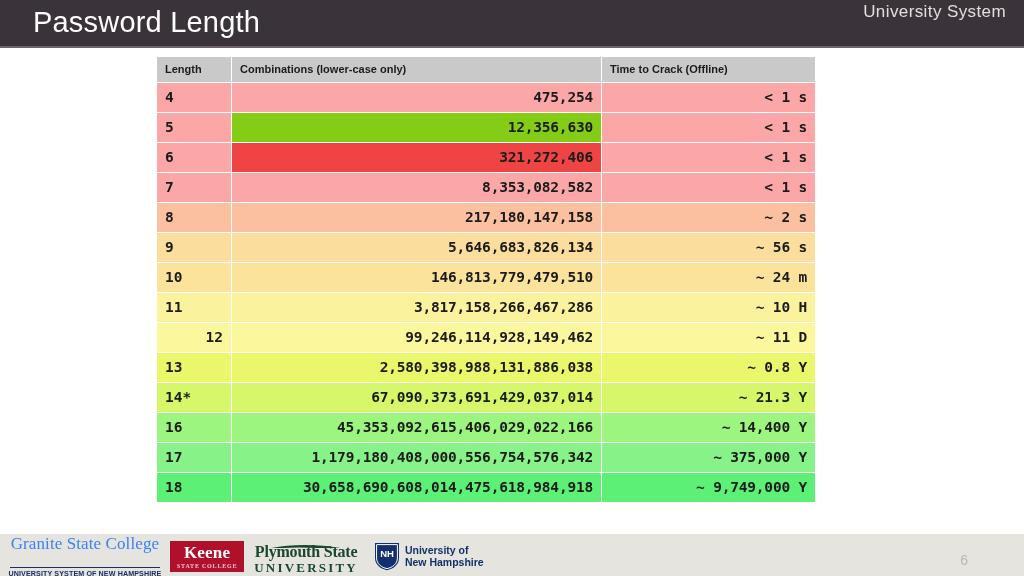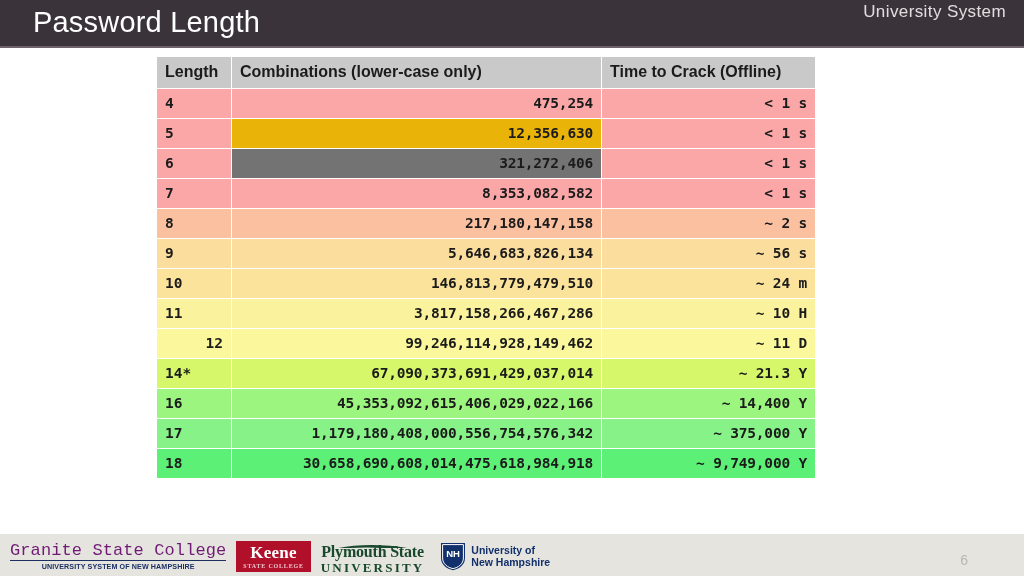--- a/index.html
+++ b/index.html
@@ -80,21 +80,21 @@
     table-layout: fixed;
     background: #ffffff;
   }
   table.pw col.c-len   { width: 74px; }
   table.pw col.c-comb  { width: 369px; }
   table.pw col.c-time  { width: 213px; }
 
   table.pw th {
     background: #c9c9c9;
     color: #1b1b1b;
-    font-size: 16px;
+    font-size: 11px;
     font-weight: bold;
     padding: 6px 8px 7px 8px;
     text-align: left;
     white-space: nowrap;
     font-family: "Liberation Sans", sans-serif;
   }
   table.pw td {
     font-family: "DejaVu Sans Mono", monospace;
     font-size: 14.5px;
     font-weight: bold;
@@ -143,26 +143,26 @@
     height: 32px;
     display: flex;
     align-items: center;
     gap: 10px;
   }
 
   
   .logo-gsc { line-height: 1; text-align: center; }
   .logo-gsc .gsc-main {
     display: block;
-    font-family: Liberation Mono, monospace;
+    font-family: Liberation Serif, serif;
     font-size: 17px;
-    color: #701a75;
+    color: #3b82f6;
     letter-spacing: .1px;
     border-bottom: 1.5px solid #1b2f63;
-    padding-bottom: 1px;
+    padding-bottom: 15px;
   }
   .logo-gsc .gsc-sub {
     display: block;
     font-family: "Liberation Sans", sans-serif;
     font-size: 7px;
     font-weight: bold;
     color: #1b2f63;
     letter-spacing: .1px;
     margin-top: 2px;
     transform: scaleX(1.02);
@@ -271,26 +271,26 @@
         </tr>
       </thead>
       <tbody id="pw-body">
           <tr>
             <td class="len" style="background: rgb(251, 167, 167);">4</td>
             <td class="num" style="background: rgb(251, 167, 167);">475,254</td>
             <td class="time" style="background: rgb(251, 167, 167);">&lt; 1 s</td>
           </tr>
           <tr>
             <td class="len" style="background: rgb(251, 167, 167);">5</td>
-            <td class="num" style="background: #eab308;">12,356,630</td>
+            <td class="num" style="background: #84cc16;">12,356,630</td>
             <td class="time" style="background: rgb(251, 167, 167);">&lt; 1 s</td>
           </tr>
           <tr>
             <td class="len" style="background: rgb(251, 167, 167);">6</td>
-            <td class="num" style="background: #737373; margin-top: 17px;">321,272,406</td>
+            <td class="num" style="background: #ef4444; margin-top: 17px;">321,272,406</td>
             <td class="time" style="background: rgb(251, 167, 167);">&lt; 1 s</td>
           </tr>
           <tr>
             <td class="len" style="background: rgb(251, 167, 167);">7</td>
             <td class="num" style="background: rgb(251, 167, 167);">8,353,082,582</td>
             <td class="time" style="background: rgb(251, 167, 167);">&lt; 1 s</td>
           </tr>
           <tr>
             <td class="len" style="background: rgb(251, 192, 160);">8</td>
             <td class="num" style="background: rgb(251, 192, 160);">217,180,147,158</td>
@@ -308,20 +308,25 @@
           </tr>
           <tr>
             <td class="len" style="background: rgb(250, 242, 156);">11</td>
             <td class="num" style="background: rgb(250, 242, 156);">3,817,158,266,467,286</td>
             <td class="time" style="background: rgb(250, 242, 156);">~ 10 H</td>
           </tr>
           <tr>
             <td class="len" style="background: rgb(250, 247, 156); text-align: right;">12</td>
             <td class="num" style="background: rgb(250, 247, 156);">99,246,114,928,149,462</td>
             <td class="time" style="background: rgb(250, 247, 156);">~ 11 D</td>
+          </tr>
+          <tr>
+            <td class="len" style="background: rgb(235, 247, 106);">13</td>
+            <td class="num" style="background: rgb(235, 247, 106);">2,580,398,988,131,886,038</td>
+            <td class="time" style="background: rgb(235, 247, 106);">~ 0.8 Y</td>
           </tr>
           <tr>
             <td class="len" style="background: rgb(215, 247, 106);">14*</td>
             <td class="num" style="background: rgb(215, 247, 106);">67,090,373,691,429,037,014</td>
             <td class="time" style="background: rgb(215, 247, 106);">~ 21.3 Y</td>
           </tr>
           <tr>
             <td class="len" style="background: rgb(156, 245, 127);">16</td>
             <td class="num" style="background: rgb(156, 245, 127);">45,353,092,615,406,029,022,166</td>
             <td class="time" style="background: rgb(156, 245, 127);">~ 14,400 Y</td>

